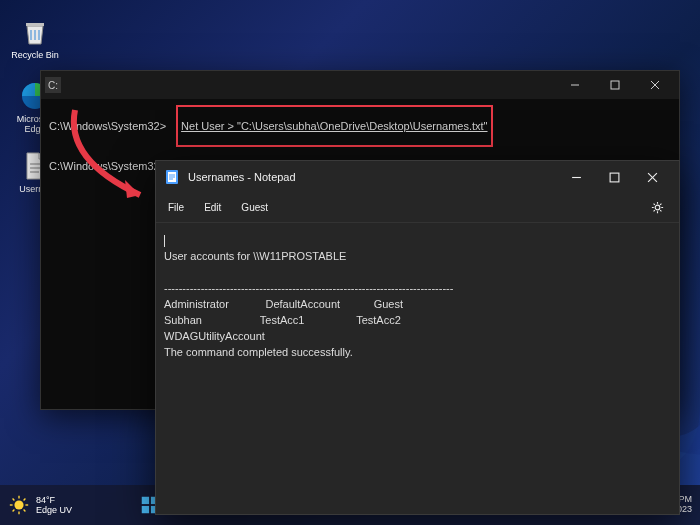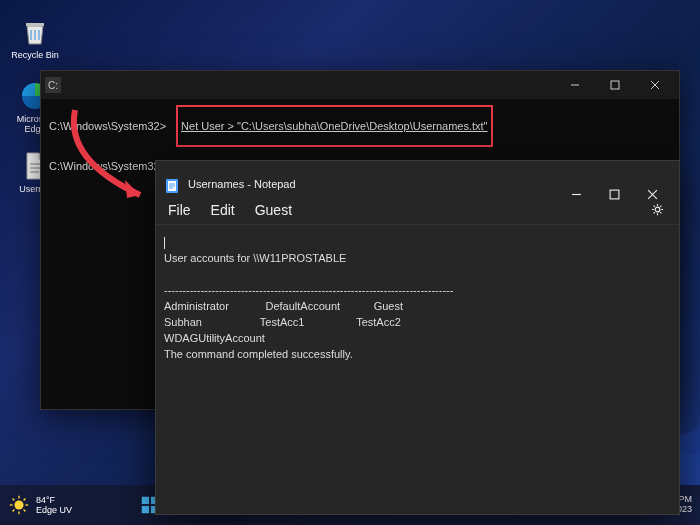--- a/index.html
+++ b/index.html
@@ -16,25 +16,25 @@
 .cmd-title { height: 28px; background: #1a1a1a; display: flex; align-items: center; padding: 0 4px; color: #ccc; font-size: 11px; }
 .cmd-title .icon { width: 16px; height: 16px; margin-right: 6px; display:flex; align-items:center; justify-content:center; }
 .cmd-title .spacer { flex: 1; }
 .cmd-title .ctrl { width: 40px; height: 28px; display: flex; align-items: center; justify-content: center; color: #ccc; cursor: pointer; }
 .cmd-body { padding: 6px 8px; font-family: Consolas, monospace; font-size: 11px; color: #ccc; white-space: pre; }
 .highlight-box { border: 2px solid #e63946; display: inline-block; padding: 13px 3px; margin: 0 10px; text-decoration: underline; }
 
 .arrow { position: absolute; top: 100px; left: 55px; pointer-events: none; z-index: 5; }
 
 .notepad-window { position: absolute; top: 160px; left: 155px; width: 525px; height: 355px; background: #262626; border: 1px solid #3a3a3a; box-shadow: 0 10px 40px rgba(0,0,0,0.7); z-index: 4; }
-.np-title { height: 32px; display: flex; align-items: flex-start; padding: 17px 8px; color: #eee; font-size: 11px; }
+.np-title { height: 32px; display: flex; align-items: center; padding: 0 8px; color: #eee; font-size: 11px; }
 .np-title .icon { width: 16px; height: 16px; margin-right: 8px; }
 .np-title .spacer { flex: 1; }
 .np-title .ctrl { width: 38px; height: 32px; display: flex; align-items: center; justify-content: center; color: #eee; cursor: pointer; }
-.np-menu { height: 30px; display: flex; align-items: center; padding: 0 12px; gap: 20px; color: #eee; font-size: 14px; border-bottom: 1px solid #333; }
+.np-menu { height: 30px; display: flex; align-items: center; padding: 0 12px; gap: 20px; color: #eee; font-size: 10px; border-bottom: 1px solid #333; }
 .np-menu .spacer { flex: 1; }
 .np-menu .settings { width: 20px; display:flex; align-items:center; justify-content:center; cursor:pointer; }
 .np-body { padding: 10px 8px; font-family: Consolas, monospace; font-size: 11px; color: #ddd; white-space: pre; line-height: 1.45; }
 .cursor { display: inline-block; width: 1px; height: 12px; background: #ddd; vertical-align: middle; }
 
 .taskbar { position: absolute; bottom: 0; left: 0; right: 0; height: 40px; background: rgba(20,25,50,0.85); backdrop-filter: blur(10px); display: flex; align-items: center; padding: 0 8px; }
 .weather { display: flex; align-items: flex-end; gap: 6px; color: white; font-size: 9px; line-height: 1.1; }
 .weather .sun { width: 22px; height: 22px; }
 .task-center { position: absolute; left: 50%; transform: translateX(-50%); display: flex; gap: 4px; align-items: center; }
 .task-btn { width: 36px; height: 36px; display: flex; align-items: center; justify-content: center; border-radius: 4px; cursor: pointer; }

